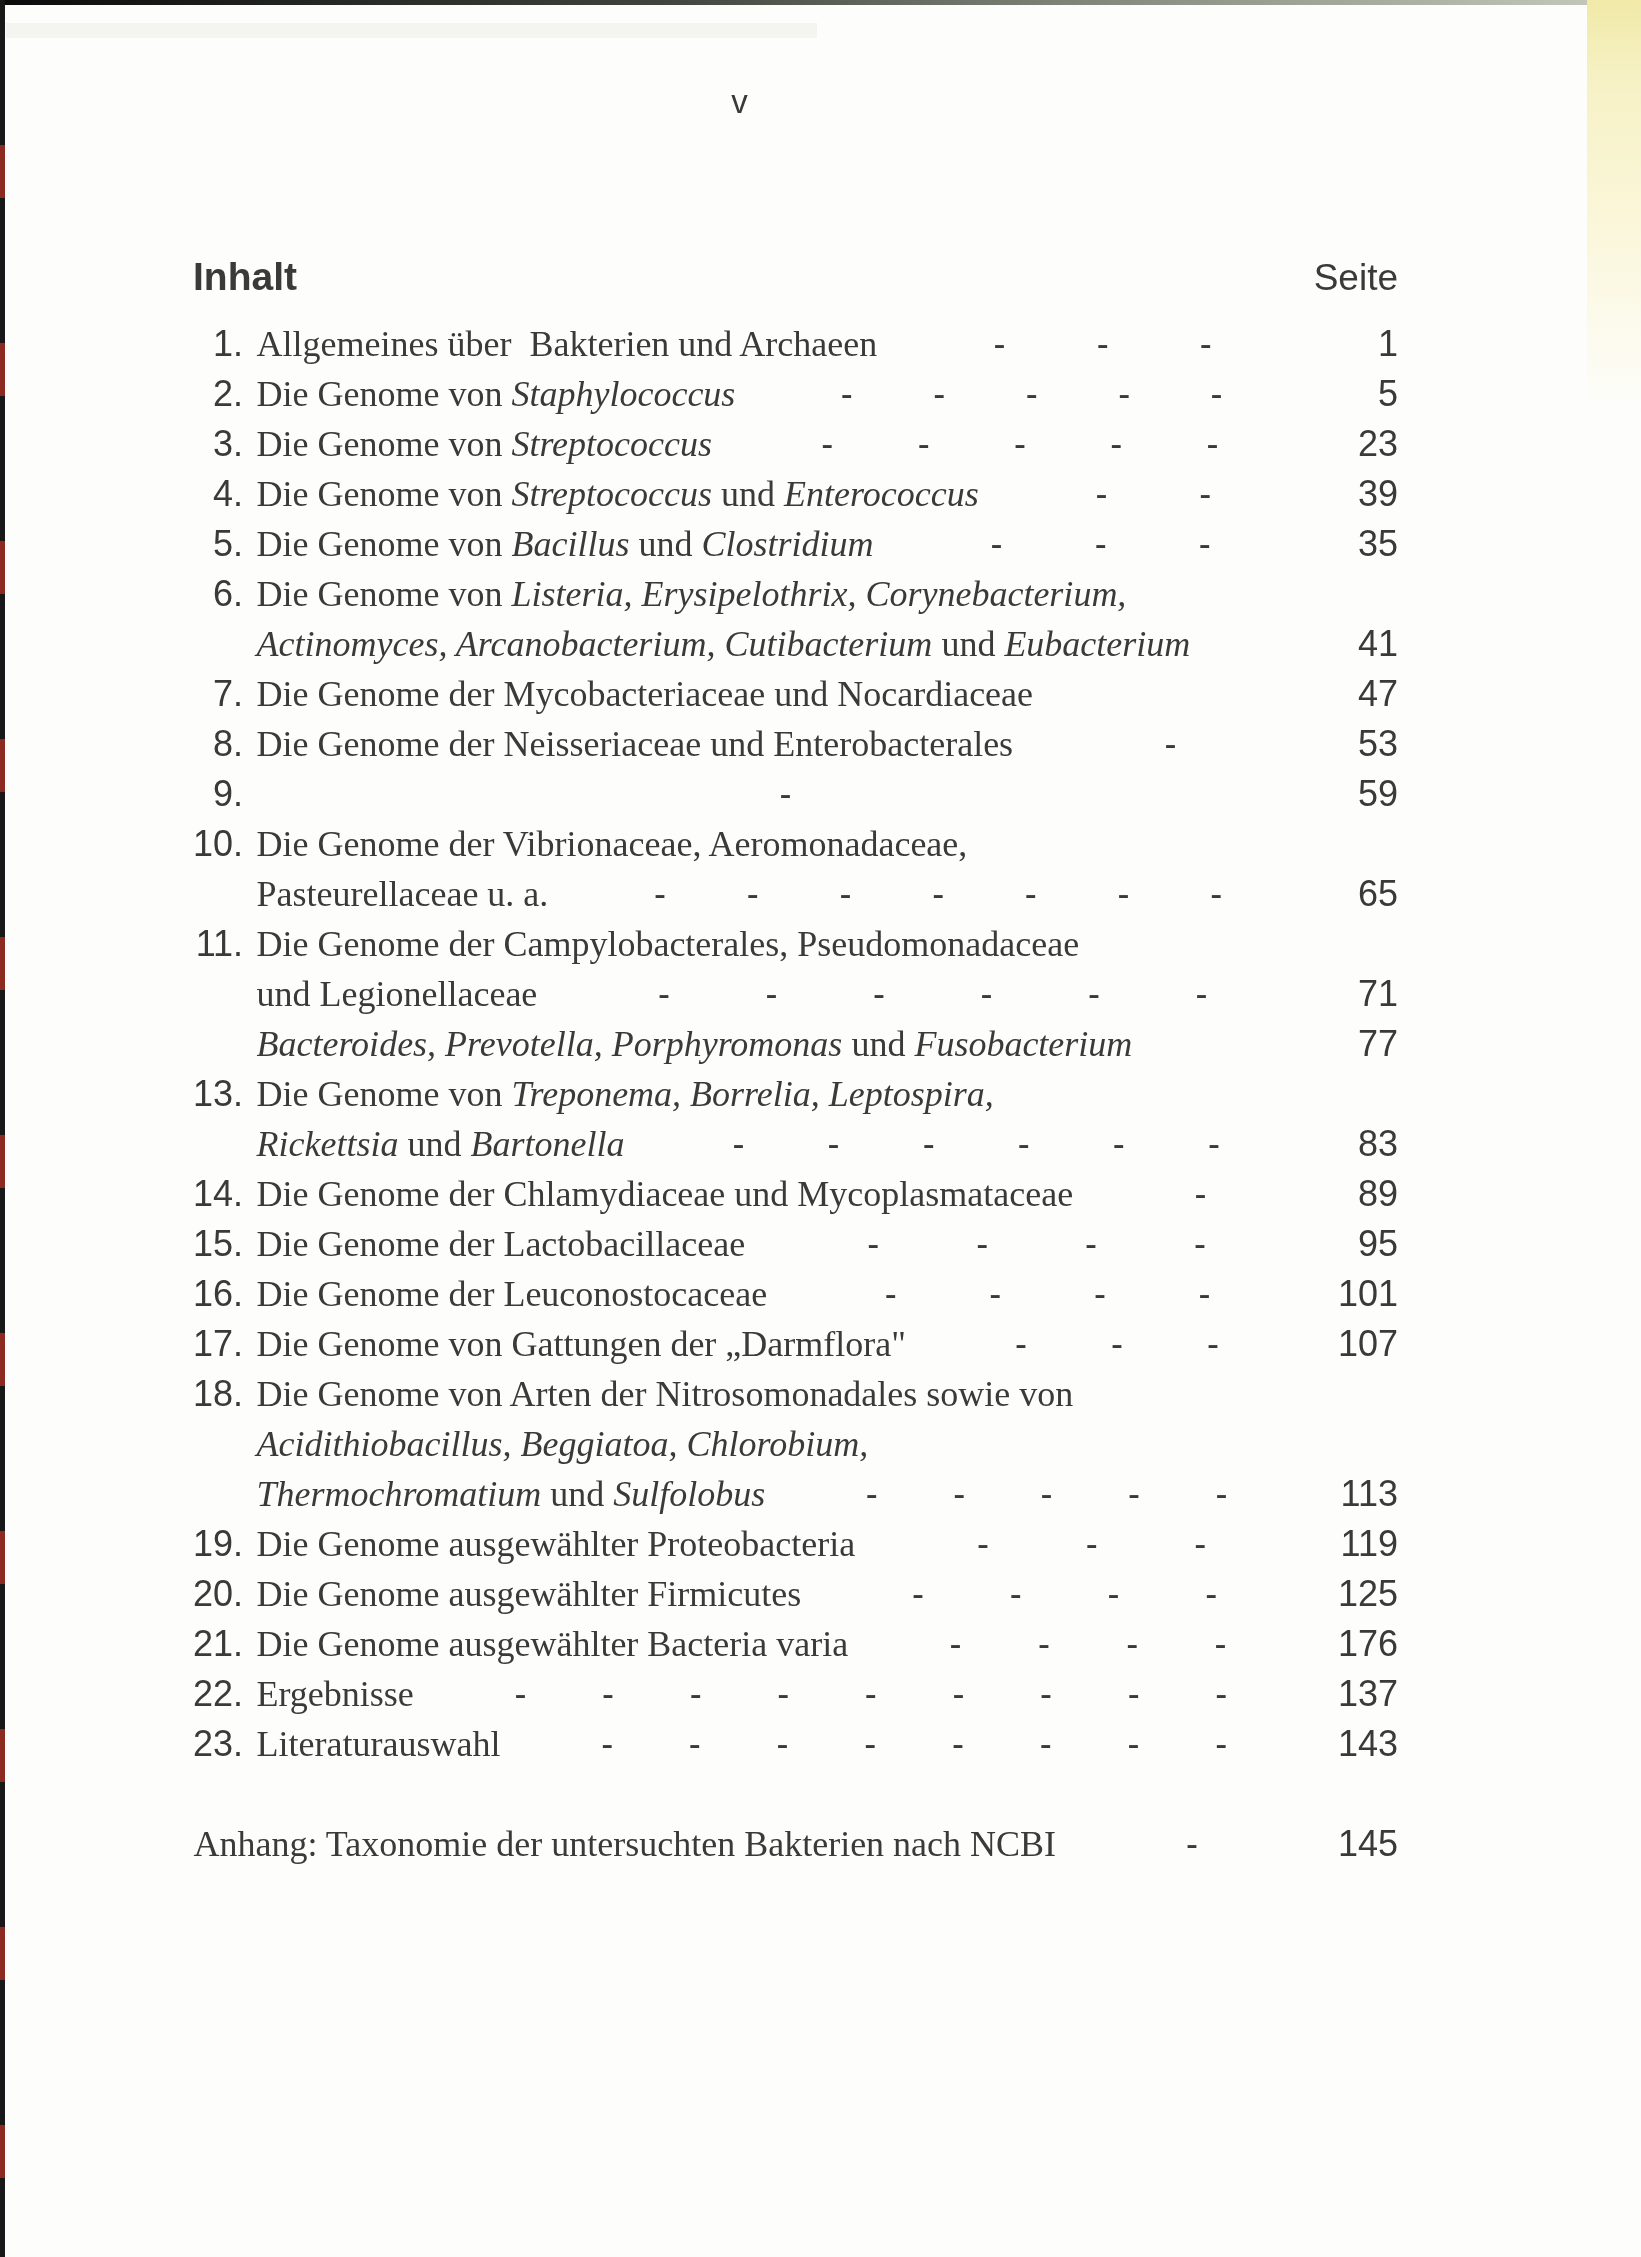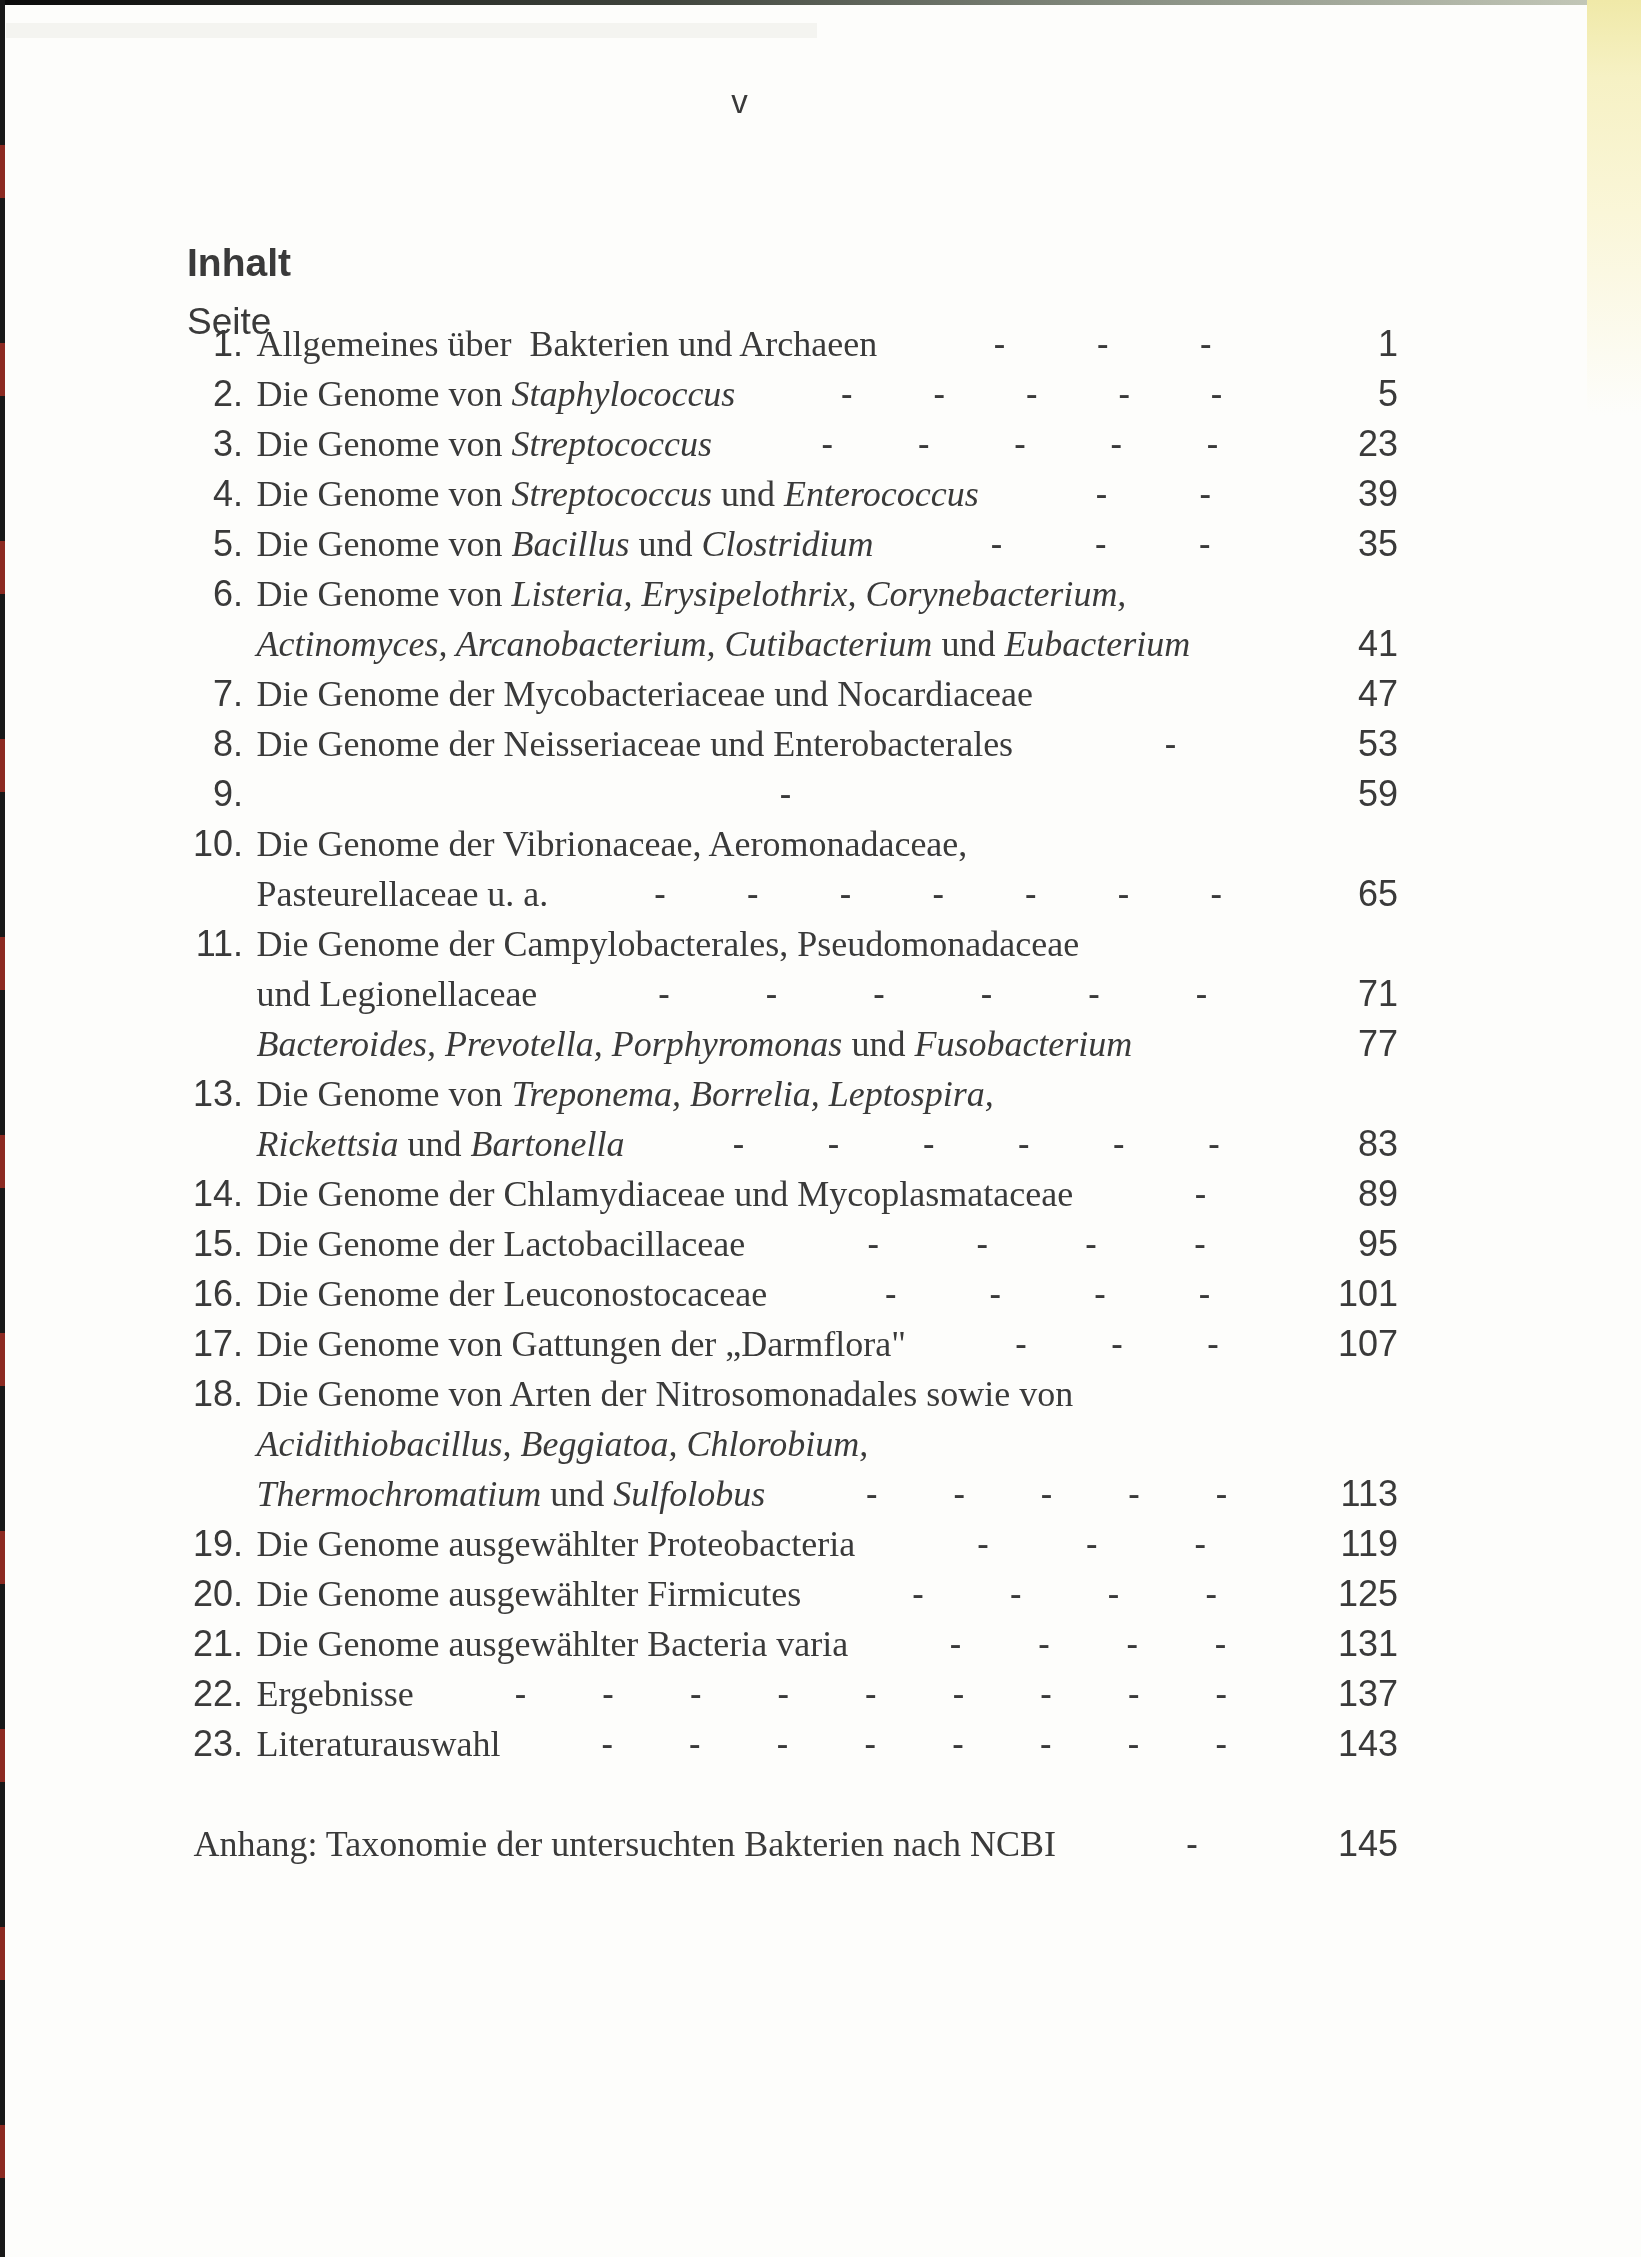--- a/index.html
+++ b/index.html
@@ -14,22 +14,22 @@
   .edge-left{position:absolute;top:0;left:0;width:4.8px;height:100%;
     background:repeating-linear-gradient(to bottom,
       #181818 0px,#181818 145px,
       var(--edge_red,#8c2a21) 145px,var(--edge_red,#8c2a21) 198px);}
   .edge-yellow{position:absolute;top:0;right:0;width:54px;height:415px;
     background:linear-gradient(to bottom,
       var(--edge_yellow,#f0e9a8) 0px,#f6f1c4 77px,#faf6d8 212px,rgba(250,246,216,0) 415px);}
   .smudge{position:absolute;top:23px;left:5.8px;width:811px;height:15.4px;
     background:#ecece8;opacity:.55;}
   .page-marker{position:absolute;top:83px;left:0;width:1479px;text-align:center;font-size:33px;}
-  .header{position:absolute;top:241px;left:187px;width:1205px;
-    display:flex;align-items:baseline;flex-direction:column;}
+  .header{position:absolute;top:241px;left:193px;width:1205px;
+    display:flex;justify-content:space-between;align-items:baseline;}
   .title{font-weight:bold;font-size:39px;}
   .seite{font-size:37px;margin-top:16px;}
   .toc{position:absolute;top:319px;left:179px;width:1219px;font-size:36px;}
   .row{display:flex;align-items:baseline;height:50px;line-height:50px;}
   .num{flex:none;width:64px;text-align:right;}
   .txt{flex:none;padding-left:13.5px;white-space:pre;font-family:Liberation Serif, serif;}
   .txt .it{font-style:italic;}
   .leader{flex:1;display:flex;justify-content:space-evenly;padding:0 25px;min-width:0;}
   .leader span{flex:none;}
   .pg{flex:none;min-width:70px;text-align:right;}
@@ -290,21 +290,21 @@
       </div>
       <div class="row">
         <span class="num">21.</span>
         <span class="txt"><span class="">Die Genome ausgewählter Bacteria varia</span></span>
         <span class="leader">
           <span>-</span>
           <span>-</span>
           <span>-</span>
           <span>-</span>
         </span>
-        <span class="pg">131</span>
+        <span class="pg">176</span>
       </div>
       <div class="row">
         <span class="num">22.</span>
         <span class="txt"><span class="">Ergebnisse</span></span>
         <span class="leader">
           <span>-</span>
           <span>-</span>
           <span>-</span>
           <span>-</span>
           <span>-</span>

